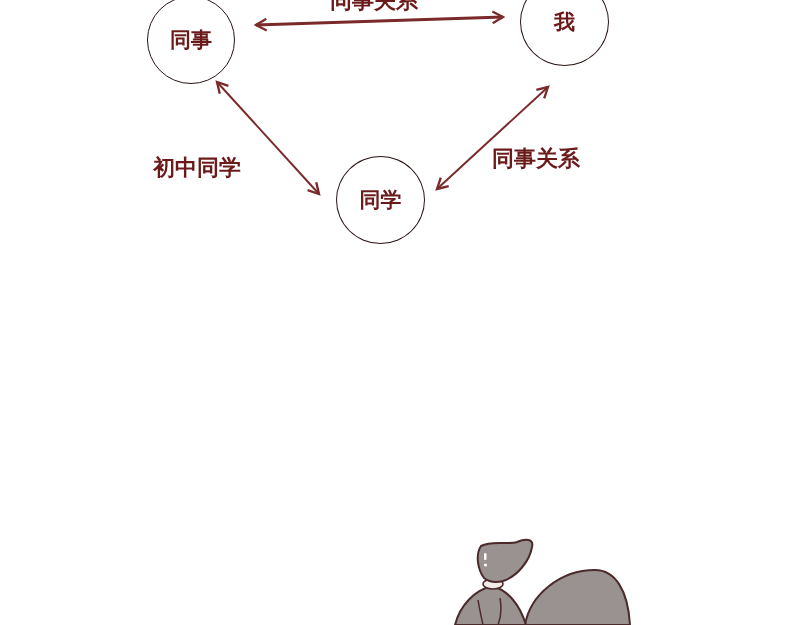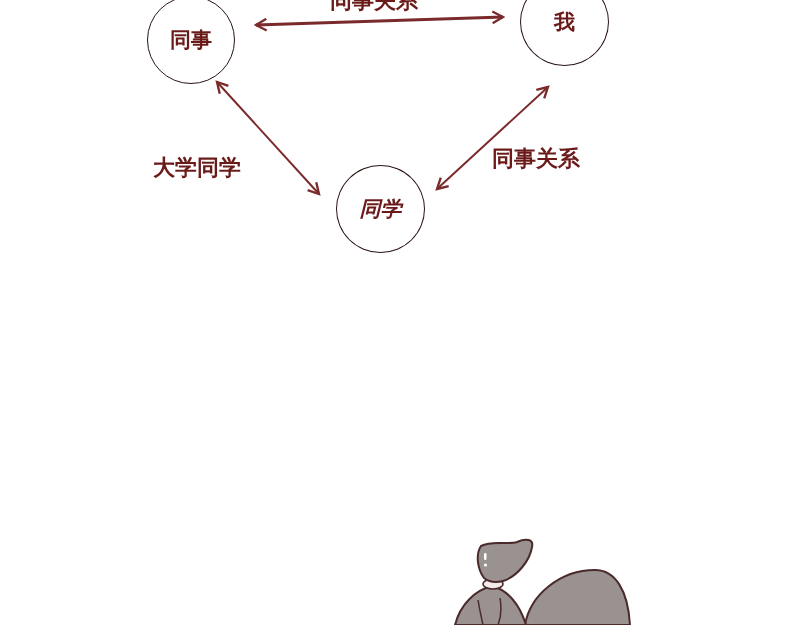--- a/index.html
+++ b/index.html
@@ -21,26 +21,26 @@
     <marker id="ah" viewBox="0 0 12 12" refX="10" refY="6" markerWidth="14" markerHeight="14" orient="auto-start-reverse" markerUnits="userSpaceOnUse">
       <path d="M1,1 L10,6 L1,11" fill="none" stroke="#7a2a2a" stroke-width="2"></path>
     </marker>
   </defs>
   <line x1="256" y1="25" x2="503" y2="17" stroke="#7a2a2a" stroke-width="3" marker-start="url(#ah)" marker-end="url(#ah)"></line>
   <line x1="217" y1="82" x2="319" y2="194" stroke="#7a2a2a" stroke-width="2" marker-start="url(#ah)" marker-end="url(#ah)"></line>
   <line x1="548" y1="87" x2="437" y2="189" stroke="#7a2a2a" stroke-width="2" marker-start="url(#ah)" marker-end="url(#ah)"></line>
 </svg>
 
 <div class="edge-label" style="left:330px; top:-14px;">同事关系</div>
-<div class="edge-label" style="left:153px; top:153px;">大学同学</div>
+<div class="edge-label" style="left:153px; top:153px;">初中同学</div>
 <div class="edge-label" style="left:492px; top:144px;">同事关系</div>
 
 <div class="node" style="left:147px; top:-4px; width:88px; height:88px;">同事</div>
 <div class="node" style="left:520px; top:-22px; width:89px; height:88px;">我</div>
-<div class="node" style="left:336px; top:165px; width:89px; height:88px;font-style:italic;">同学</div>
+<div class="node" style="left:336px; top:156px; width:89px; height:88px;">同学</div>
 
 <svg class="character" width="800" height="625">
   <path d="M525,625 C530,595 560,570 595,570 C615,570 628,590 630,625 Z" fill="#9a9290" stroke="#4a2a2a" stroke-width="2"></path>
   <path d="M455,625 C460,605 475,590 492,586 C508,590 520,605 526,625 Z" fill="#9a9290" stroke="#4a2a2a" stroke-width="2"></path>
   <path d="M478,600 C480,612 482,620 483,625" fill="none" stroke="#4a2a2a" stroke-width="1.5"></path>
   <path d="M500,598 C502,610 500,620 498,625" fill="none" stroke="#4a2a2a" stroke-width="1.5"></path>
   <ellipse cx="493" cy="584" rx="10" ry="5" fill="#f2ece8" stroke="#4a2a2a" stroke-width="1.5"></ellipse>
   <path d="M481,546 C492,540 508,545 517,542 C526,538 534,539 532,547 C530,560 518,576 503,581 C495,583 489,582 484,578 C478,570 475,555 481,546 Z" fill="#9a9290" stroke="#4a2a2a" stroke-width="2"></path>
   <rect x="484" y="553" width="2.5" height="7" rx="1.2" fill="#ffffff"></rect>
   <circle cx="485.5" cy="565" r="1.6" fill="#ffffff"></circle>

